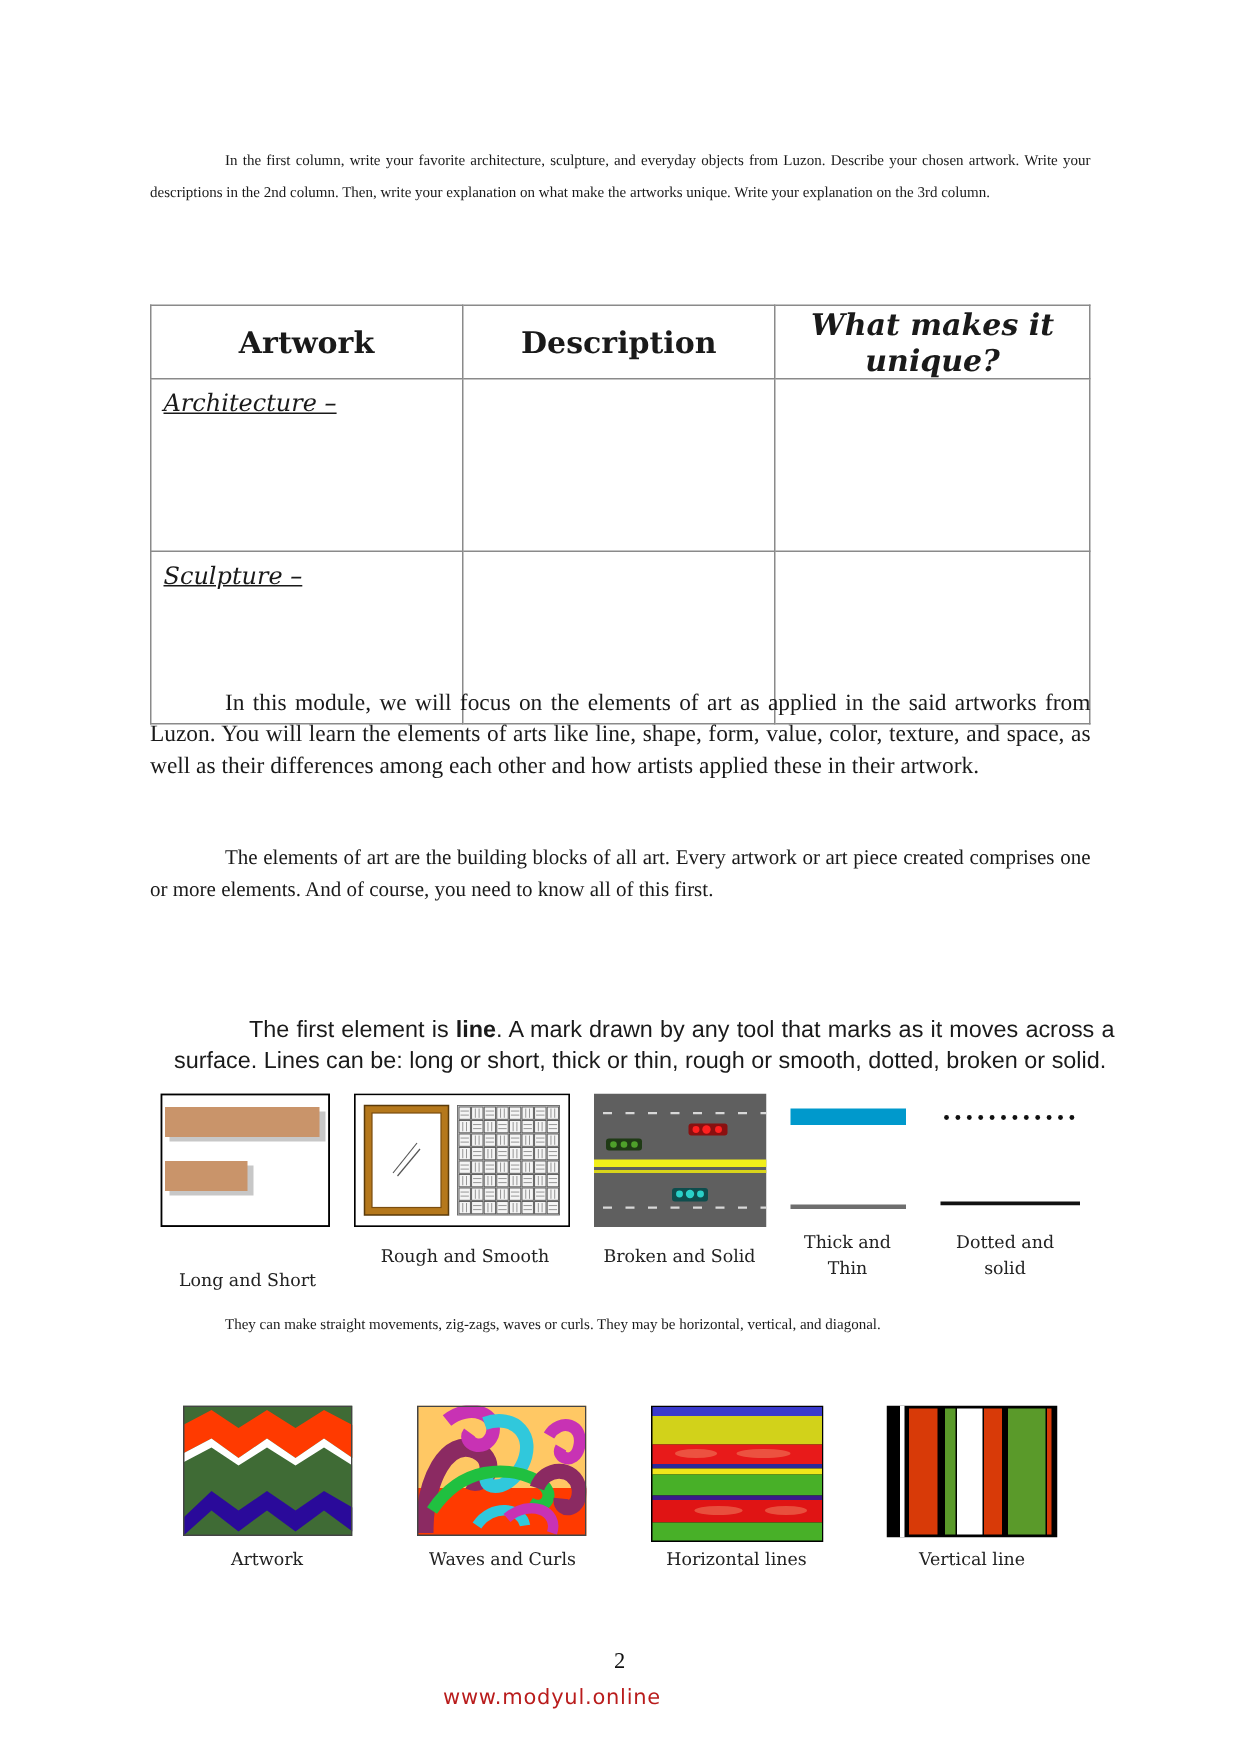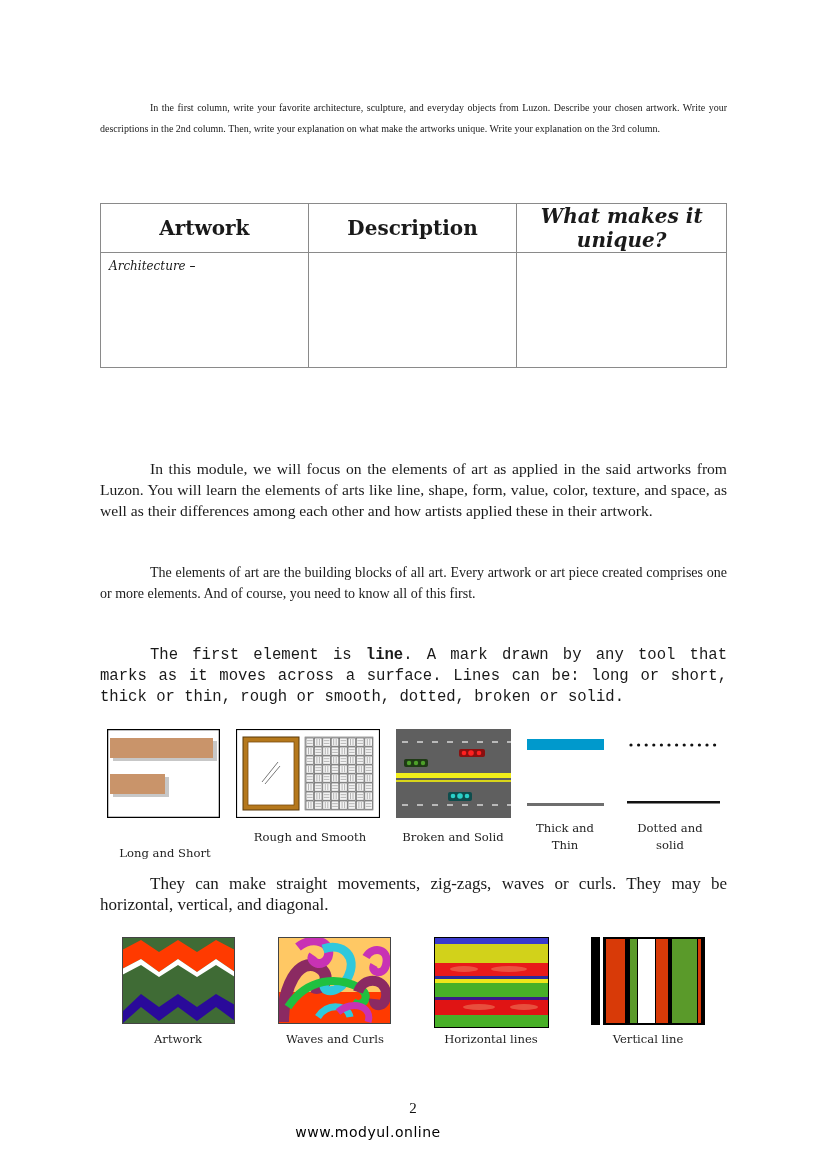--- a/index.html
+++ b/index.html
@@ -4,59 +4,64 @@
 <style>
   html, body { margin: 0; padding: 0; background: #ffffff; }
   body { width: 826px; height: 1169px; position: relative; overflow: hidden;
          font-family: "DejaVu Serif", "Liberation Serif", serif; color: #1a1a1a; }
   .p { position: absolute; left: 100px; width: 627px; font-size: 14.2px; line-height: 20.8px;
        text-align: justify; text-align-last: left; margin: 0; }
   .p .ind { display: inline-block; width: 50px; }
   #p1 { top: 98px; font-family: "Liberation Serif", serif; font-size: 10px; }
   #p2 { top: 459px; font-family: "Liberation Serif", serif; font-size: 15.6px; }
   #p3 { top: 563px; font-family: "Liberation Serif", serif; font-size: 14px; }
-  #p4 { top: 645px; font-family: Liberation Mono, monospace; font-size: 15.6px; }
-  #p5 { top: 874px; font-family: "Liberation Serif", serif; font-size: 17px; }
+  #p4 { top: 677px; font-family: Liberation Sans, sans-serif; font-size: 15.6px; margin-left: 16px; }
+  #p5 { top: 874px; font-family: "Liberation Serif", serif; font-size: 10px; }
 
   table.work { position: absolute; left: 100px; top: 203px; width: 627px; border-collapse: collapse;
                font-family: "DejaVu Serif", serif; font-size: 14px; }
   table.work th, table.work td { border: 1px solid #8a8a8a; vertical-align: top; }
   table.work th { height: 27px; padding: 0; text-align: center; vertical-align: middle; font-weight: bold; font-size: 20px; }
   table.work th.it { font-style: italic; text-align: center; }
-  table.work td { height: 102px; padding: 6px 8px; font-style: italic; font-size: 12px; }
+  table.work td { height: 102px; padding: 6px 8px; font-style: italic; font-size: 16px; text-decoration: underline; }
   table.work col.c1 { width: 208px; } table.work col.c2 { width: 209px; } table.work col.c3 { width: 210px; }
 
   .fig { position: absolute; }
   .cap { position: absolute; font-family: "DejaVu Serif", serif; font-size: 11.6px; color: #222;
          text-align: center; line-height: 17px; }
 
   .pagenum { position: absolute; top: 1100px; left: 0; width: 826px; text-align: center;
              font-family: "Liberation Serif", serif; font-size: 15px; color: #111; }
   .watermark { position: absolute; top: 1124px; left: 0; width: 736px; text-align: center;
-               font-family: "DejaVu Sans", sans-serif; font-size: 14px; color: #000000; letter-spacing: 0.5px; }
+               font-family: "DejaVu Sans", sans-serif; font-size: 14px; color: #b91c1c; letter-spacing: 0.5px; }
 </style>
 </head>
 <body>
 
 <p class="p" id="p1"><span class="ind"></span><span>In the first column, write your favorite architecture, sculpture, and everyday objects from Luzon.  Describe your chosen artwork. Write your descriptions in the 2nd column.  Then, write your explanation on what make the artworks unique.  Write your explanation on the 3rd column.</span></p>
 
 <table class="work">
   <colgroup>
       <col class="c1">
       <col class="c2">
       <col class="c3">
     </colgroup>
   <tbody>
       <tr>
     <th>Artwork</th>
     <th>Description</th>
     <th class="it">What makes it unique?</th>
   </tr>
   <tr>
     <td>Architecture –</td>
+    <td></td>
+    <td></td>
+  </tr>
+  <tr>
+    <td>Sculpture –</td>
     <td></td>
     <td></td>
   </tr>
 </tbody>
   </table>
 
 <p class="p" id="p2"><span class="ind"></span><span>In this module, we will focus on the elements of art as applied in the said artworks from Luzon. You will learn the elements of arts like line, shape, form, value, color, texture, and space, as well as their differences among each other and how artists applied these in their artwork.</span></p>
 
 <p class="p" id="p3"><span class="ind"></span><span>The elements of art are the building blocks of all art. Every artwork or art piece created comprises one or more elements. And of course, you need to know all of this first.</span></p>
 

